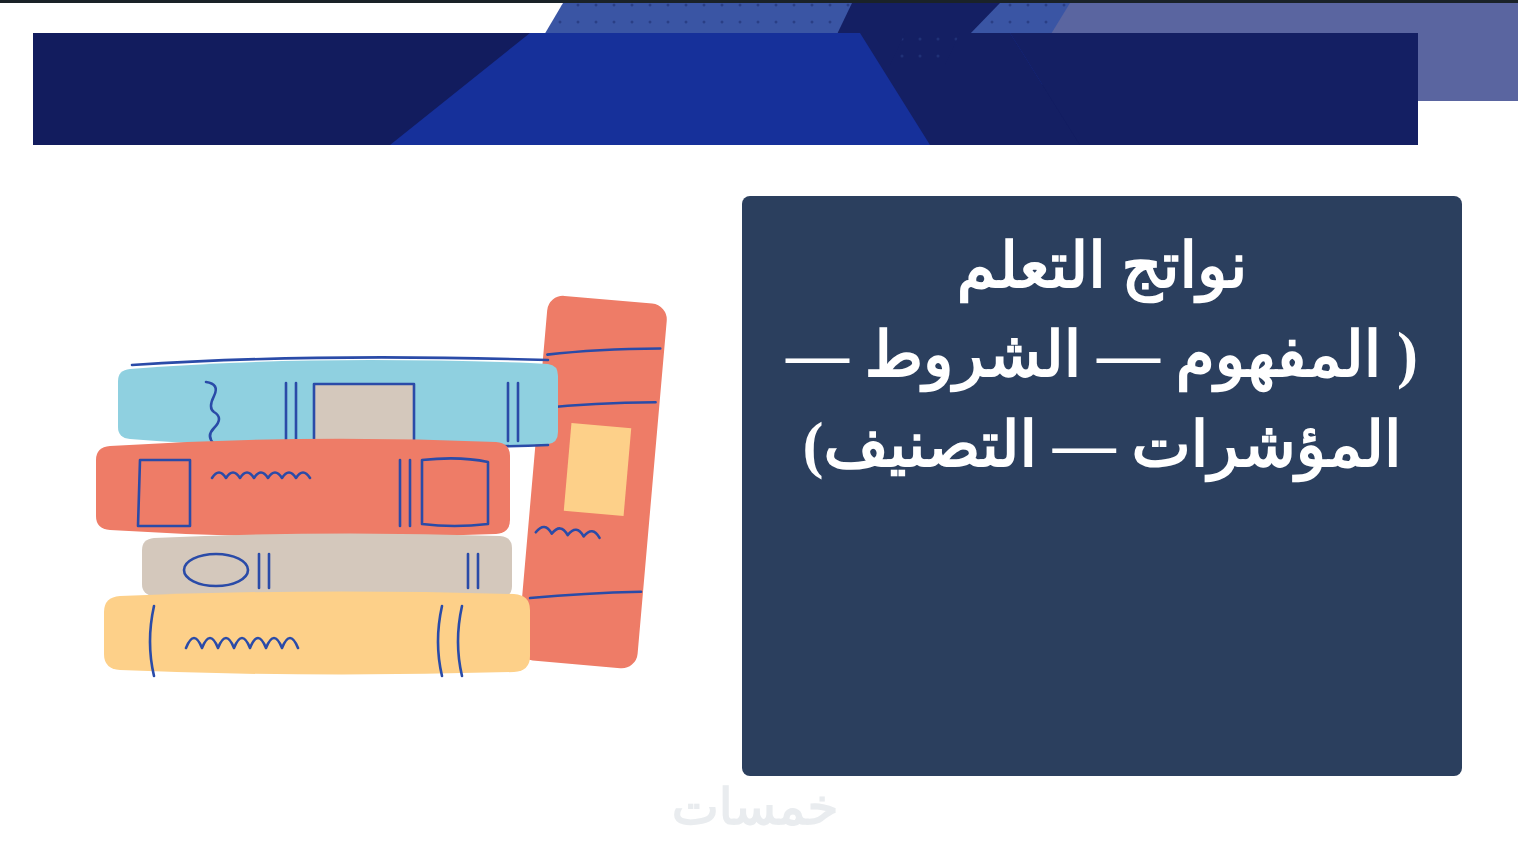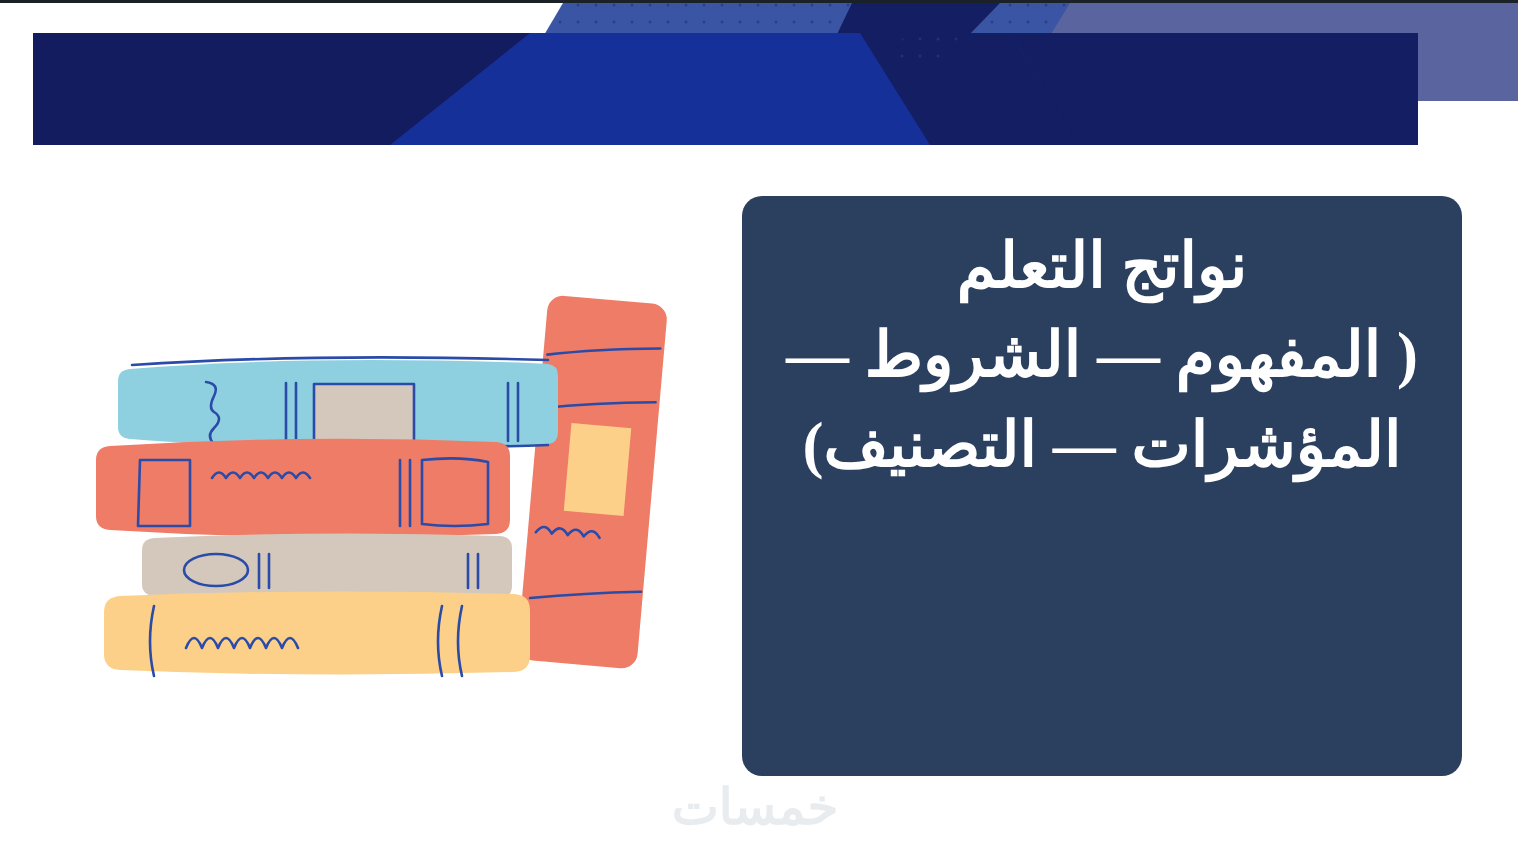--- a/index.html
+++ b/index.html
@@ -44,21 +44,21 @@
     width: 620px; height: 400px;
   }
   .books-art svg { display: block; width: 100%; height: 100%; }
 
   
   .title-card {
     position: absolute;
     left: 742px; top: 196px;
     width: 720px; height: 580px;
     background: #2b3f5e;
-    border-radius: 20px;
+    border-radius: 8px;
     display: flex;
     align-items: flex-start;
     justify-content: center;
     padding: 26px 34px 34px 34px;
   }
   .title-text {
     direction: rtl;
     text-align: center;
     color: #ffffff;
     font-family: "Liberation Serif", serif;

